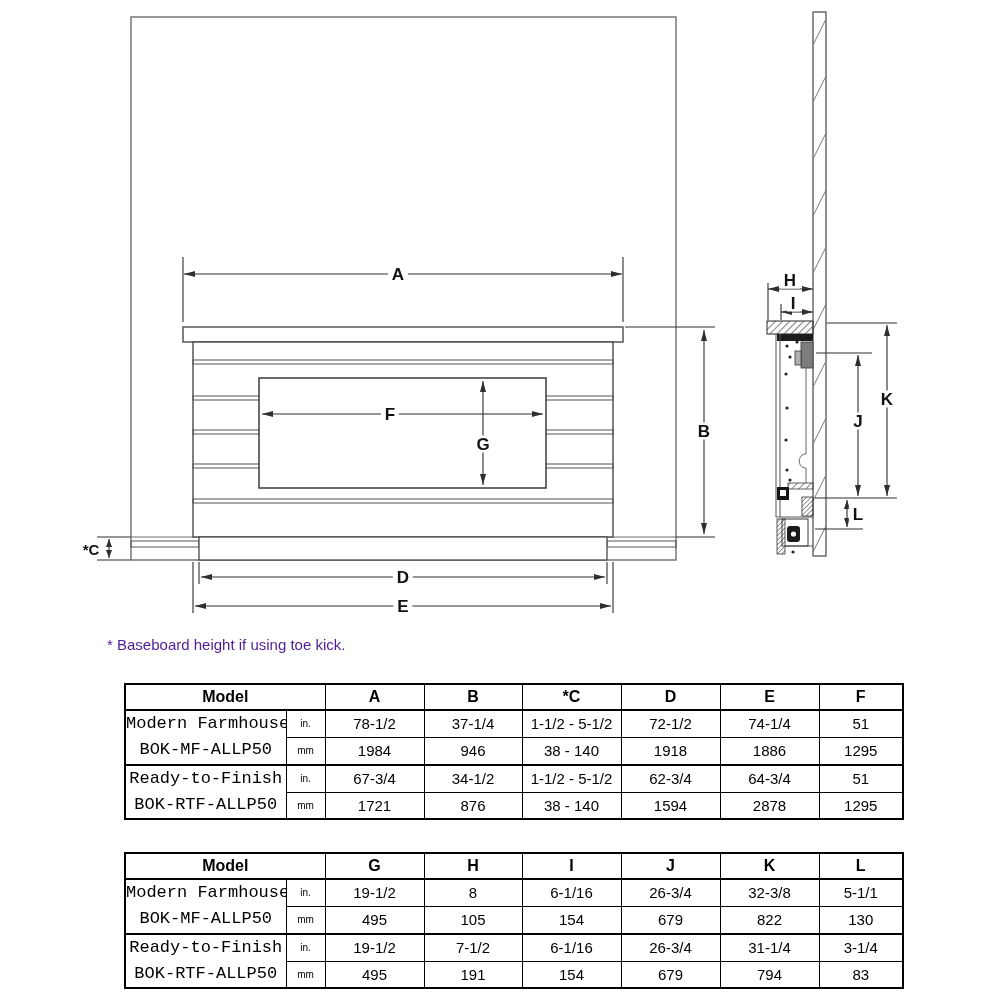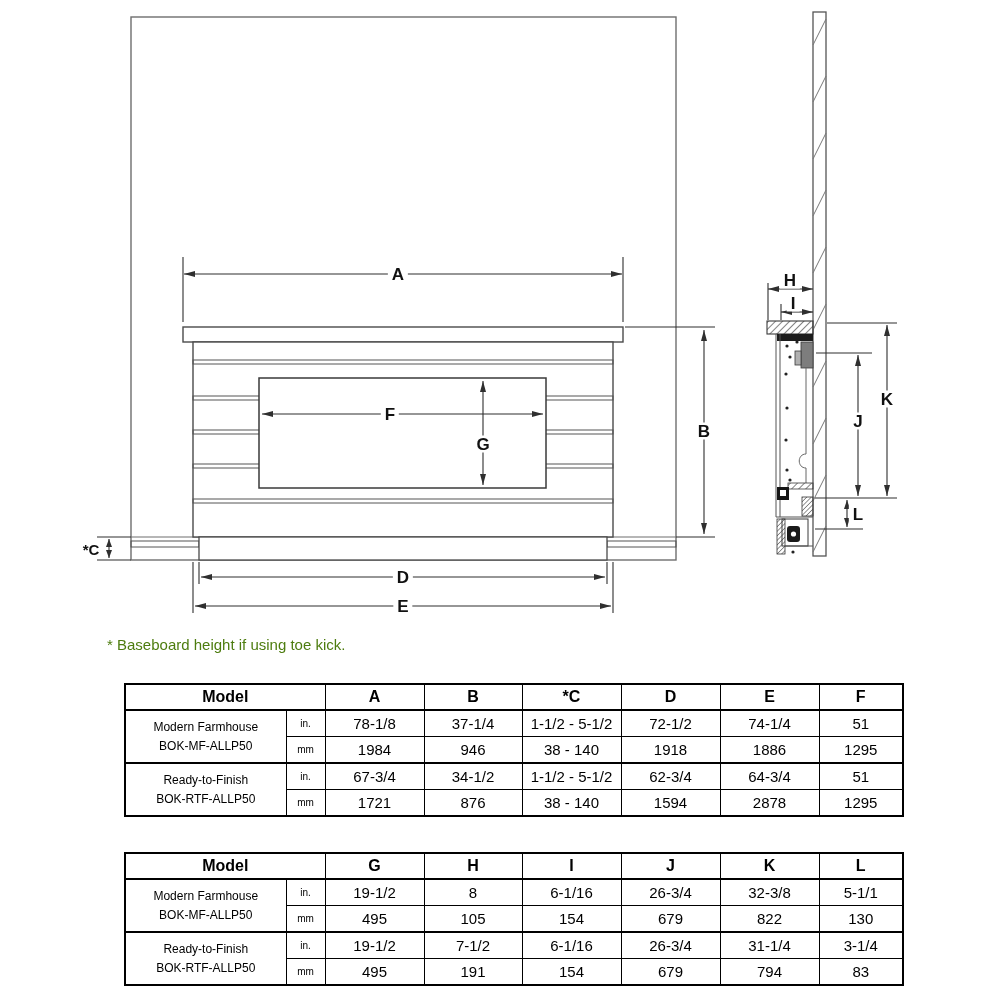--- a/index.html
+++ b/index.html
@@ -2,27 +2,27 @@
 <html><head>
 <meta charset="utf-8">
 <style>
   html,body{margin:0;padding:0;background:#fff;}
   .page{position:relative;width:1000px;height:1000px;background:#fff;overflow:hidden;
         font-family:"Liberation Sans",sans-serif;color:#000;}
   .drawing-svg{position:absolute;left:0;top:0;}
   .dim-label{position:absolute;transform:translate(-50%,-50%);background:#fff;
              padding:0 4px;font-weight:bold;font-size:17px;color:#111;line-height:1;}
   .dim-label.small{font-size:15px;padding:0 2px;}
-  .note{position:absolute;left:107px;top:636px;font-size:15px;color:#4d7c0f;}
+  .note{position:absolute;left:107px;top:636px;font-size:15px;color:#4c1d95;}
   table.dims{position:absolute;left:124px;border-collapse:collapse;table-layout:fixed;
              width:778px;background:#fff;border:2px solid #000;}
   table.dims th,table.dims td{border:1.5px solid #000;text-align:center;vertical-align:middle;
              padding:0;height:25px;font-size:15px;overflow:hidden;white-space:nowrap;}
   table.dims tr.hdr th{font-size:16px;font-weight:bold;border-bottom:2px solid #000;height:24px;}
-  table.dims td.mname{font-size:12px;line-height:1.55;}
+  table.dims td.mname{font-size:17px;line-height:1.55;font-family:Liberation Mono, monospace;}
   table.dims td.unit{font-size:10px;}
   table.dims tr.grp td{border-top:2.5px solid #000;}
   #t1{top:683px;}
   #t2{top:852px;}
 </style>
 </head>
 <body>
 
 <div class="page">
 
@@ -218,21 +218,21 @@
       <th>D</th>
       <th>E</th>
       <th>F</th>
     </tr>
     <tr>
       <td class="mname" rowspan="2">
         <div>Modern Farmhouse</div>
         <div>BOK-MF-ALLP50</div>
       </td>
       <td class="unit">in.</td>
-      <td>78-1/8</td>
+      <td>78-1/2</td>
       <td>37-1/4</td>
       <td>1-1/2 - 5-1/2</td>
       <td>72-1/2</td>
       <td>74-1/4</td>
       <td>51</td>
     </tr>
     <tr>
       <td class="unit">mm</td>
       <td>1984</td>
       <td>946</td>

